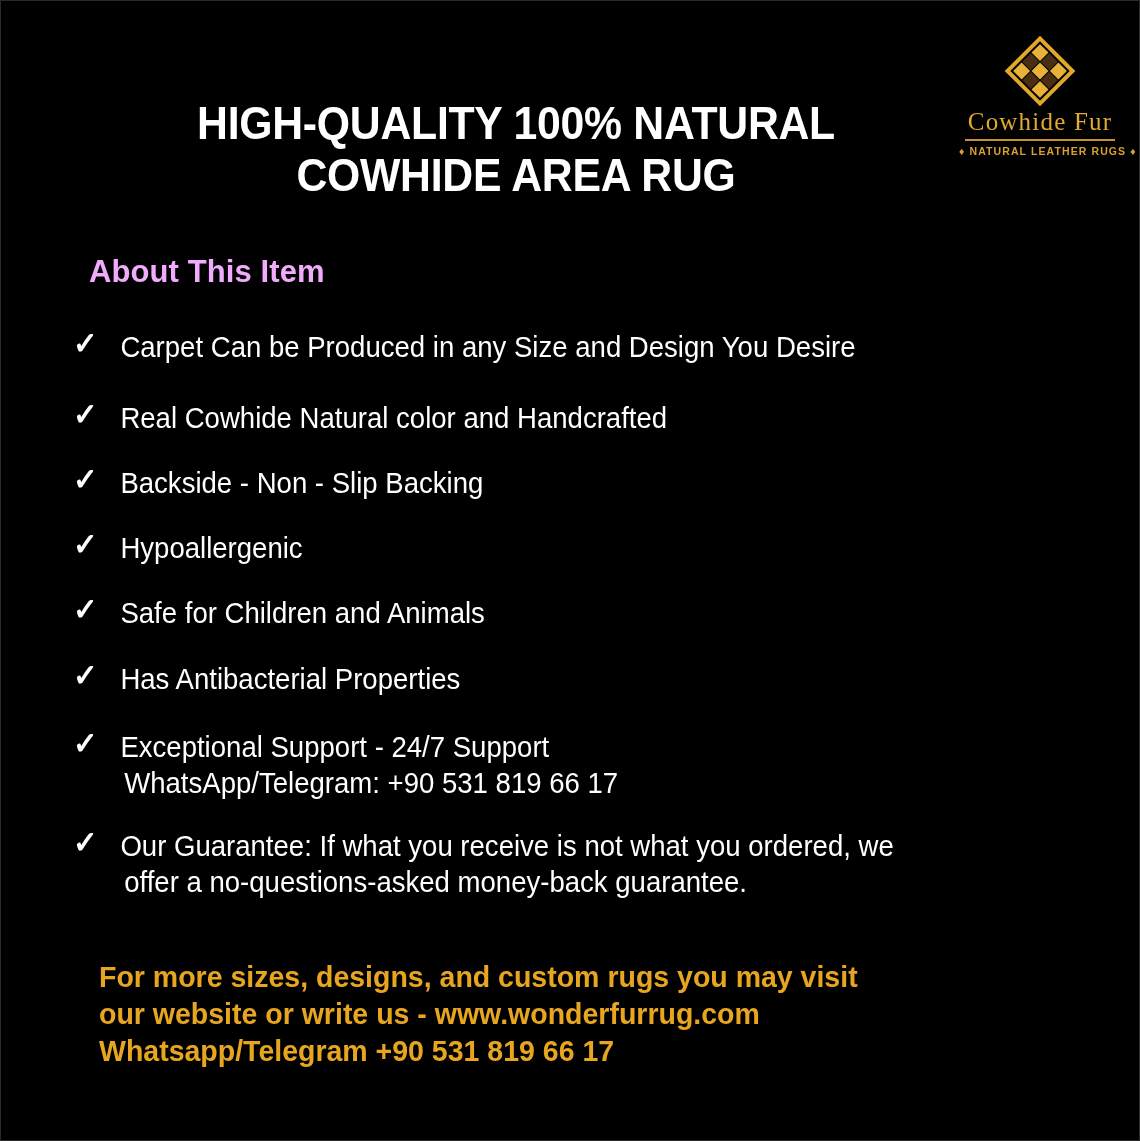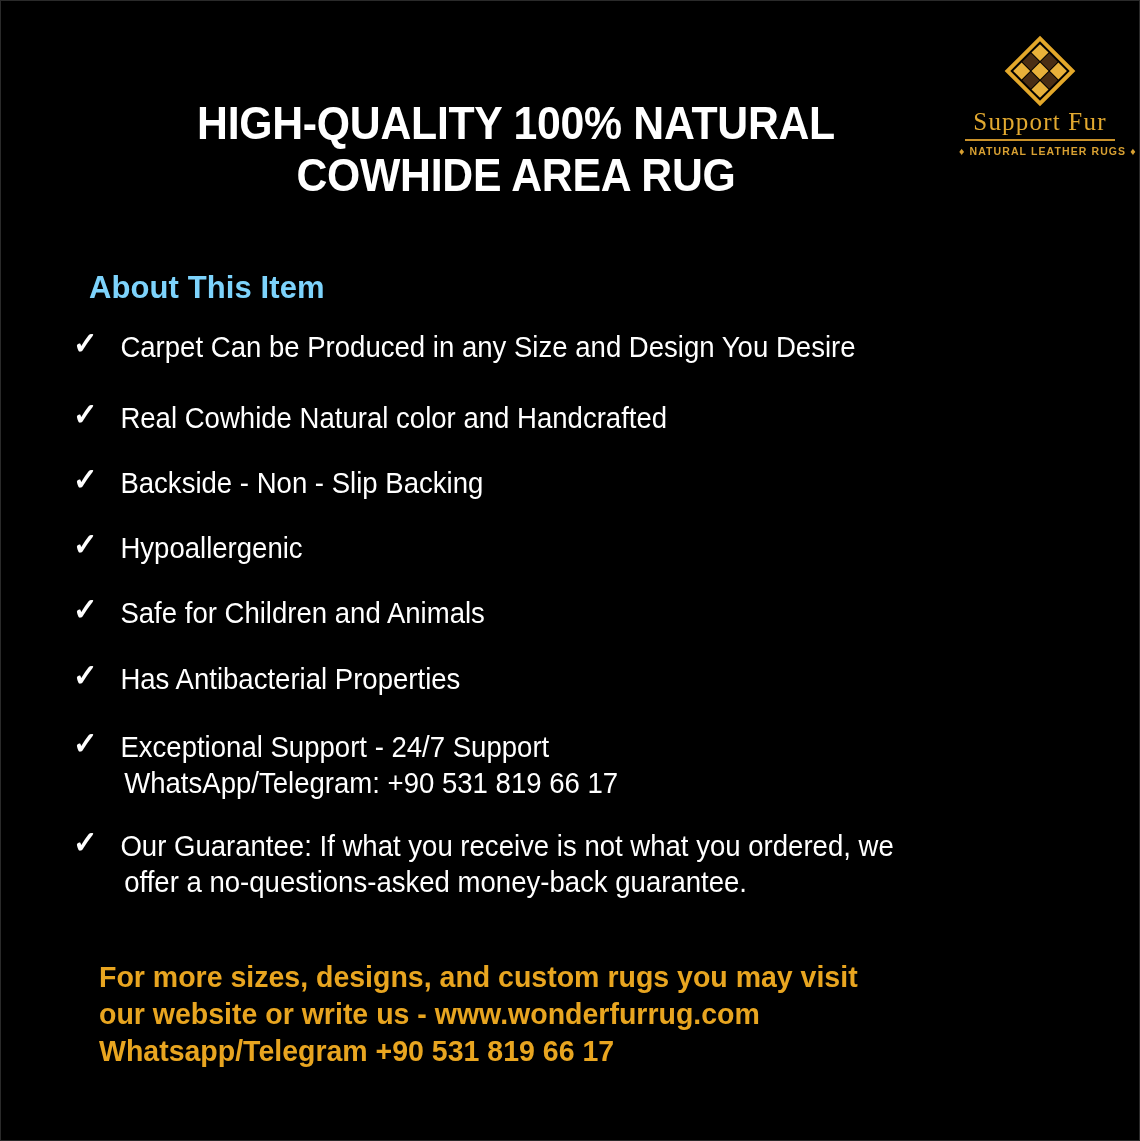--- a/index.html
+++ b/index.html
@@ -87,25 +87,24 @@
     letter-spacing: -0.3px;
     transform: scaleX(0.93);
     transform-origin: center top;
   }
 
   
   #about-heading {
     position: absolute;
     left: 88px;
     top: 253px;
-    color: #7dd3fc;
+    color: #f0abfc;
     font-size: 31px;
     font-weight: bold;
     letter-spacing: 0.1px;
-    margin-top: 16px;
   }
 
   
   #features {
     position: absolute;
     left: 70px;
     top: 328px;
     width: 1010px;
   }
   .feature {
@@ -156,21 +155,21 @@
         <i class="sq-dark"></i>
         <i class="sq-gold"></i>
         <i class="sq-dark"></i>
         <i class="sq-gold"></i>
         <i class="sq-dark"></i>
         <i class="sq-gold"></i>
         <i class="sq-dark"></i>
         <i class="sq-gold"></i>
       </div>
     </div>
-    <div id="logo-name">Support Fur</div>
+    <div id="logo-name">Cowhide Fur</div>
     <div id="logo-rule"></div>
     <div id="logo-tagline">♦ NATURAL LEATHER RUGS ♦</div>
   </div>
 
   <div id="title">
     <div>HIGH-QUALITY 100% NATURAL</div>
     <div>COWHIDE AREA RUG</div>
   </div>
 
   <div id="about-heading">About This Item</div>

